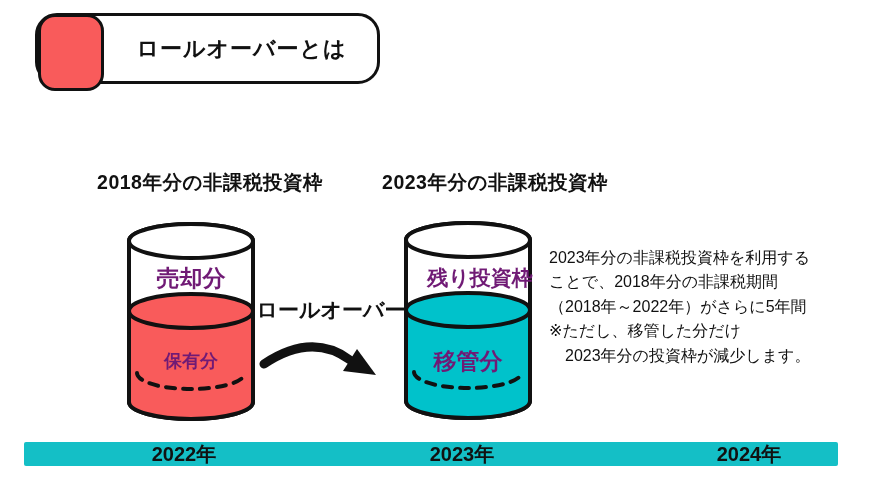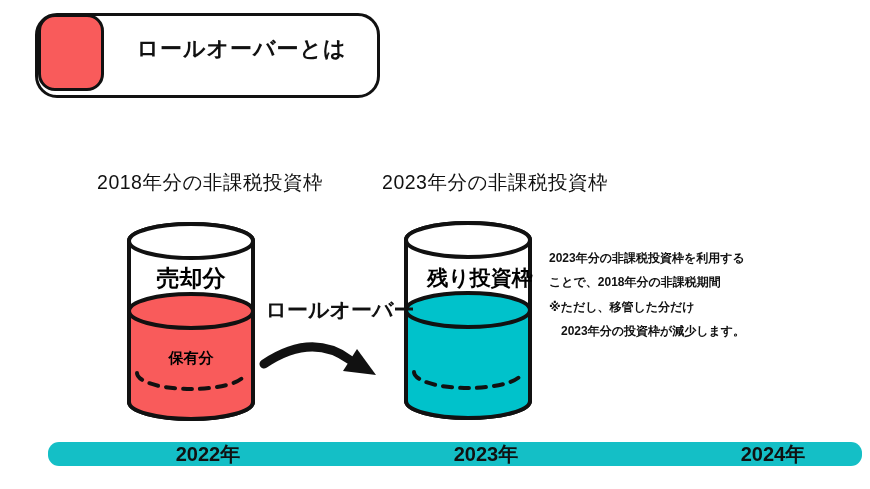--- a/index.html
+++ b/index.html
@@ -8,21 +8,21 @@
     position: relative;
     width: 870px;
     height: 489px;
     background: #ffffff;
     font-family: "Liberation Sans", "DejaVu Sans", sans-serif;
     color: #111111;
     overflow: hidden;
   }
 
   
-  .title-badge { position: absolute; left: 35px; top: 13px; width: 345px; height: 85px; }
+  .title-badge { position: absolute; left: 35px; top: 13px; width: 345px; height: 71px; }
   .title-badge .white-box {
     position: absolute; inset: 0;
     background: #ffffff; border: 3.5px solid #111; border-radius: 22px;
   }
   .title-badge .red-tab {
     position: absolute; left: 3px; top: 1px; width: 66px; height: 77px;
     background: #f95b5b; border: 3.5px solid #111; border-radius: 17px;
   }
   .title-badge .label {
     position: absolute; left: 76px; right: 8px; top: 0; height: 71px;
@@ -31,56 +31,56 @@
   }
 
   
   .intro {
     position: absolute; left: 458px; top: 68px; width: 400px;
     text-align: center; font-size: 20px; font-weight: bold; line-height: 25px;
   }
 
   
   .heading { position: absolute; top: 169px; width: 240px; text-align: center;
-    font-size: 19.5px; font-weight: normal; letter-spacing: 0.5px; }
+    font-size: 19.5px; font-weight: bold; letter-spacing: 0.5px; }
   .heading-left  { left: 90px; }
   .heading-right { left: 375px; }
 
   
   .cyl { position: absolute; width: 136px; height: 204px; }
   .cyl-left  { left: 123px; top: 221px; }
   .cyl-right { left: 400px; top: 220px; }
   .cyl .stroke { stroke: #111; stroke-width: 4; }
   .fill-red  { fill: #f95b5b; }
   .fill-cyan { fill: #00c2cb; }
 
-  .cyl-label { position: absolute; text-align: center; font-weight: bold; color: #000000; }
+  .cyl-label { position: absolute; text-align: center; font-weight: bold; color: #701a75; }
   .lbl-sold     { left: 139px; top: 263px; width: 104px; font-size: 23px; }
-  .lbl-held     { left: 139px; top: 349px; width: 104px; font-size: 15px; }
+  .lbl-held     { left: 139px; top: 349px; width: 104px; font-size: 18px; }
   .lbl-remain   { left: 408px; top: 264px; width: 144px; font-size: 21px; }
   .lbl-transfer { left: 414px; top: 346px; width: 108px; font-size: 23px; }
 
   
   .rollover-label {
     position: absolute; left: 253px; top: 296px; width: 156px;
-    text-align: center; font-size: 21px; font-weight: bold; margin-left: 9px;
+    text-align: center; font-size: 21px; font-weight: bold;
   }
   .arrow-svg { position: absolute; left: 252px; top: 332px; width: 130px; height: 55px; }
 
   
   .description {
     position: absolute; left: 549px; top: 246px; width: 322px;
-    font-size: 12px; font-weight: bold; line-height: 24.4px;
+    font-size: 16px; font-weight: normal; line-height: 24.4px;
   }
   .description .line { white-space: pre; }
 
   
   .timeline-bar {
-    position: absolute; left: 48px; top: 442px; width: 814px; height: 24px;
-    background: #14bfc6; border-radius: 11px;
+    position: absolute; left: 24px; top: 442px; width: 814px; height: 24px;
+    background: #14bfc6; border-radius: 2px;
   }
   .timeline-bar .year {
     position: absolute; top: 0; width: 120px; height: 24px; line-height: 24px;
     text-align: center; font-size: 20px; font-weight: bold; color: #111;
   }
   .year-2022 { left: 100px; }
   .year-2023 { left: 378px; }
   .year-2024 { left: 665px; }
 </style>
 </head>
@@ -114,30 +114,32 @@
     <path class="fill-cyan" d="M 6,90 L 6,181 A 62 17 0 0 0 130,181 L 130,90 A 62 17 0 0 1 6,90 Z"></path>
     <ellipse class="stroke fill-cyan" cx="68" cy="90" rx="62" ry="17"></ellipse>
     <path class="stroke" d="M 6,20 L 6,181 A 62 17 0 0 0 130,181 L 130,20" fill="none"></path>
     <ellipse class="stroke" cx="68" cy="20" rx="62" ry="17" fill="#ffffff"></ellipse>
     <path class="stroke" d="M 14,152 A 54 16 0 0 0 122,152" fill="none" stroke-dasharray="9 8" stroke-linecap="round"></path>
   </svg>
 
   <div class="cyl-label lbl-sold">売却分</div>
   <div class="cyl-label lbl-held">保有分</div>
   <div class="cyl-label lbl-remain">残り投資枠</div>
+  <div class="cyl-label lbl-transfer">移管分</div>
 
   <div class="rollover-label">ロールオーバー</div>
   <svg class="arrow-svg" viewBox="0 0 130 55">
     <path d="M 12,32 Q 60,0 98,28" fill="none" stroke="#111" stroke-width="9" stroke-linecap="round"></path>
     <polygon points="124,43 91,39 105,17" fill="#111"></polygon>
   </svg>
 
   <div class="description">
     <div class="line">2023年分の非課税投資枠を利用する</div>
     <div class="line">ことで、2018年分の非課税期間</div>
+    <div class="line">（2018年～2022年）がさらに5年間</div>
     <div class="line">※ただし、移管した分だけ</div>
     <div class="line">　2023年分の投資枠が減少します。</div>
   </div>
 
   <div class="timeline-bar">
     <span class="year year-2022">2022年</span>
     <span class="year year-2023">2023年</span>
     <span class="year year-2024">2024年</span>
   </div>
 

